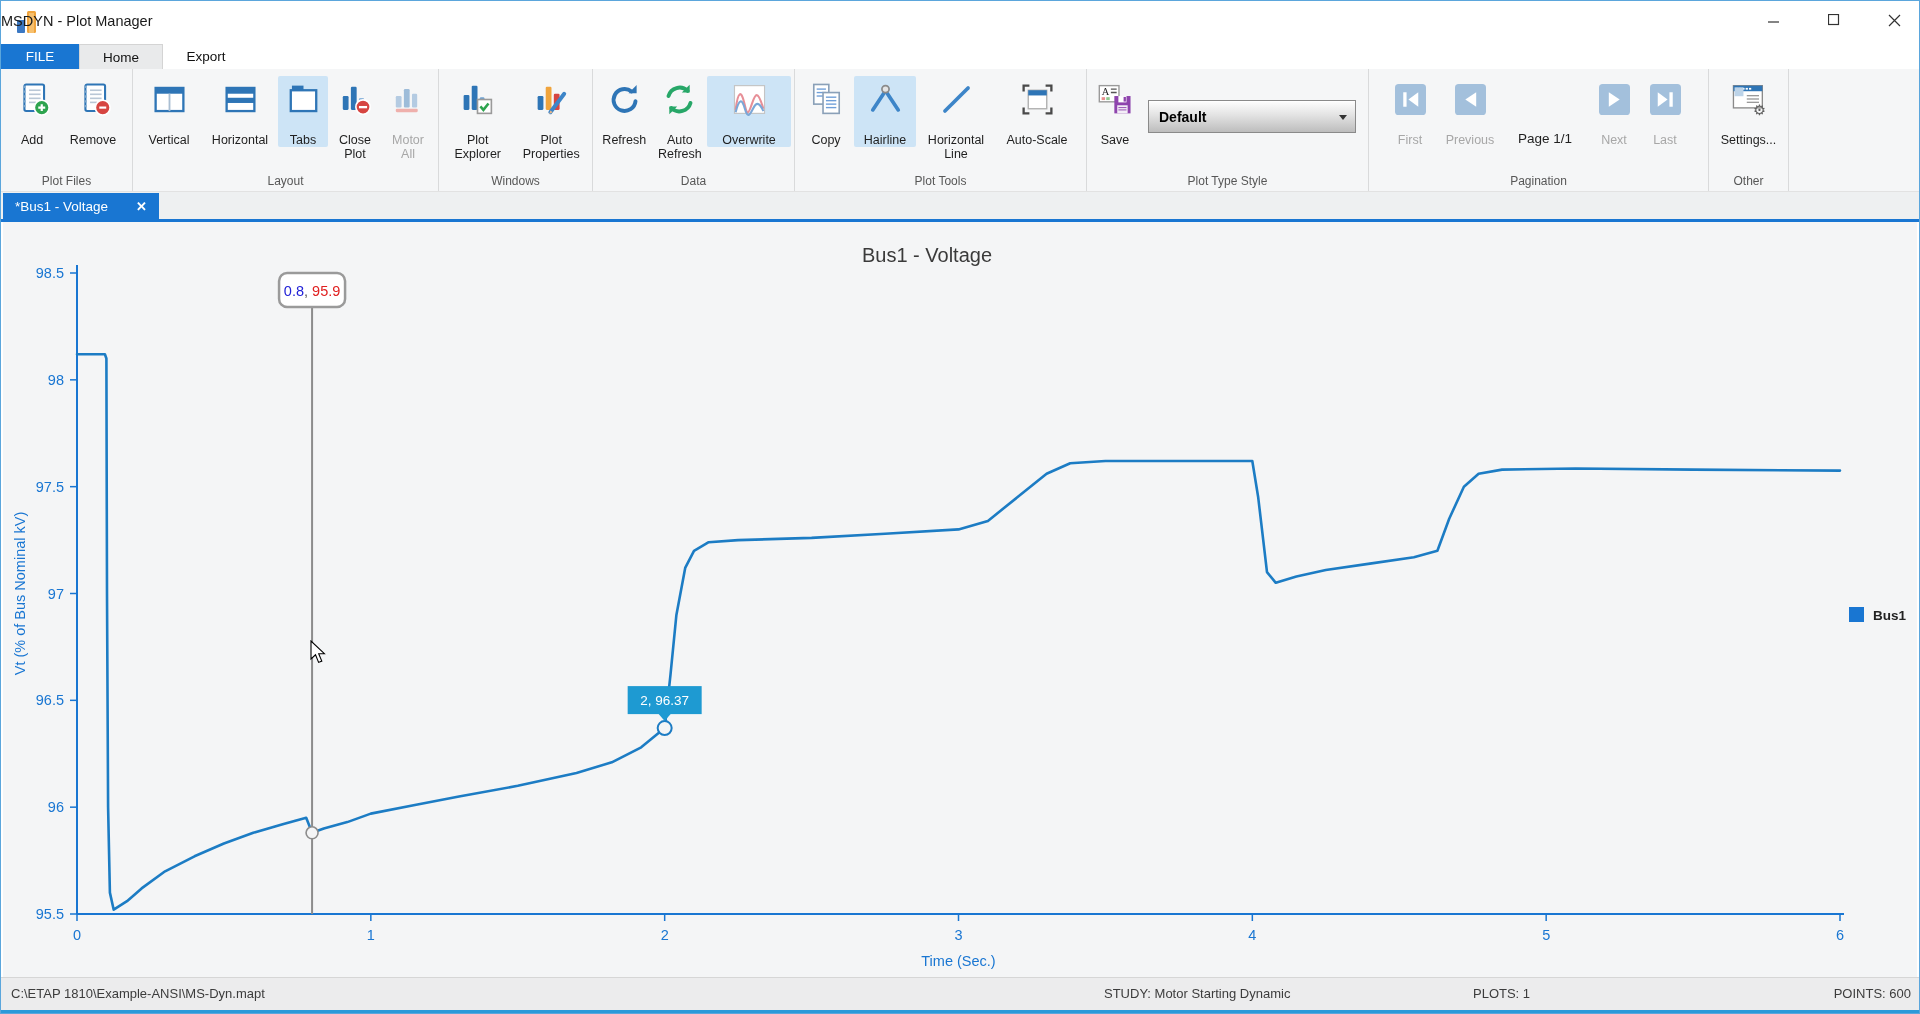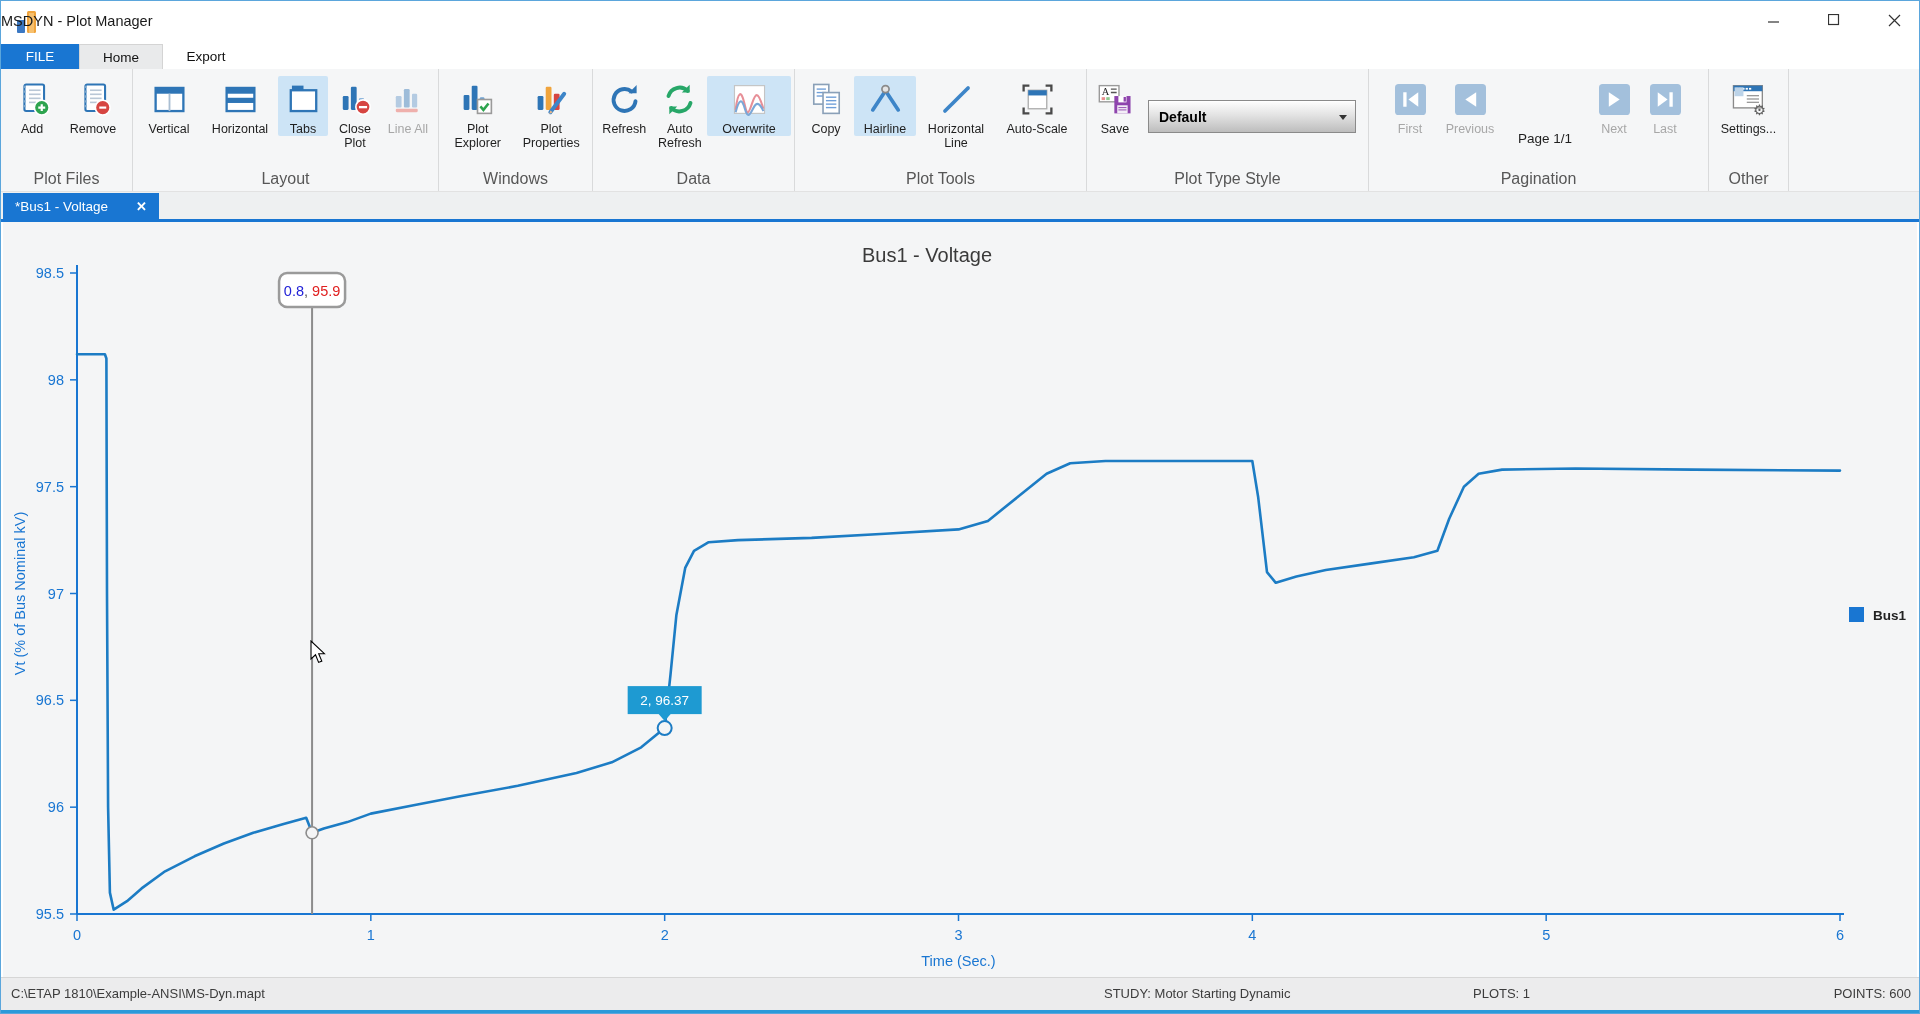--- a/index.html
+++ b/index.html
@@ -23,26 +23,26 @@
   .mtab-file { left:0; width:78px; background:#1976d2; color:#fff; }
   .mtab-home { left:78px; width:84px; background:#e9eaeb; color:#111; border:1px solid #d4d4d4; border-bottom:none; }
   .mtab-export { left:162px; width:86px; background:#fff; color:#111; }
 
   
   .ribbon { position:absolute; top:68px; left:0; right:0; height:123px;
     background:#f5f6f7; border-bottom:1px solid #e2e2e2; display:flex; }
   .rgroup { position:relative; height:100%; border-right:1px solid #d9dadb;
     display:flex; align-items:flex-start; padding:7px 3px 18px 3px; }
   .rgroup-label { position:absolute; bottom:3px; left:0; right:0; text-align:center;
-    font-size:16px; color:#575757; }
+    font-size:12px; color:#575757; }
   .rbtn { display:flex; flex-direction:column; align-items:center; padding-top:3px;
     border-radius:2px; cursor:default; }
   .rbtn .ric { height:40px; display:flex; align-items:center; justify-content:center; }
   .rbtn .rlabel { font-size:12.5px; color:#1f1f1f; text-align:center; line-height:14px;
-    margin-top:3px; padding:0 2px; }
+    margin-top:14px; padding:0 2px; }
   .rbtn.active { background:#cde4f6; }
   .rbtn.disabled .rlabel { color:#a7a7a7; }
   .pagelabel { font-size:13.5px; color:#1f1f1f; align-self:center; margin-top:28px;
     text-align:center; }
   .ptsdrop { width:208px; height:33px; margin-top:24px; margin-left:8px;
     border:1px solid #8a8a8a; background:linear-gradient(#fefefe, #e3e3e3 45%, #bdbdbd);
     display:flex; align-items:center; padding:0 10px; position:relative;
     box-shadow:inset 0 1px 0 #fff; }
   .ptsdrop .val { font-size:14px; font-weight:bold; color:#000; }
   .ptsdrop .arrow { position:absolute; right:8px; top:14px; width:0; height:0;
@@ -196,21 +196,21 @@
       </div>
       <div class="rbtn disabled" style="width:52px">
         <span class="ric">
             <svg viewBox="0 0 32 32" width="37" height="37">
               <rect x="5" y="13" width="5" height="10" rx="1" fill="#b4cbe2"></rect>
               <rect x="12" y="7" width="5" height="16" rx="1" fill="#9dbcd9"></rect>
               <rect x="19" y="11" width="4.5" height="12" rx="1" fill="#b4cbe2"></rect>
               <rect x="5" y="24" width="19" height="3" rx="1" fill="#efb0ac"></rect>
             </svg>
           </span>
-        <span class="rlabel">Line All</span>
+        <span class="rlabel">Motor All</span>
       </div>
       <div class="rgroup-label">Layout</div>
     </div>
 
     <div class="rgroup" style="width:154px">
       <div class="rbtn" style="width:72px">
         <span class="ric">
             <svg viewBox="0 0 32 32" width="37" height="37">
               <rect x="4" y="12" width="5" height="13" rx="1" fill="#2e75b6"></rect>
               <rect x="11" y="4" width="5" height="21" rx="1" fill="#2e75b6"></rect>

